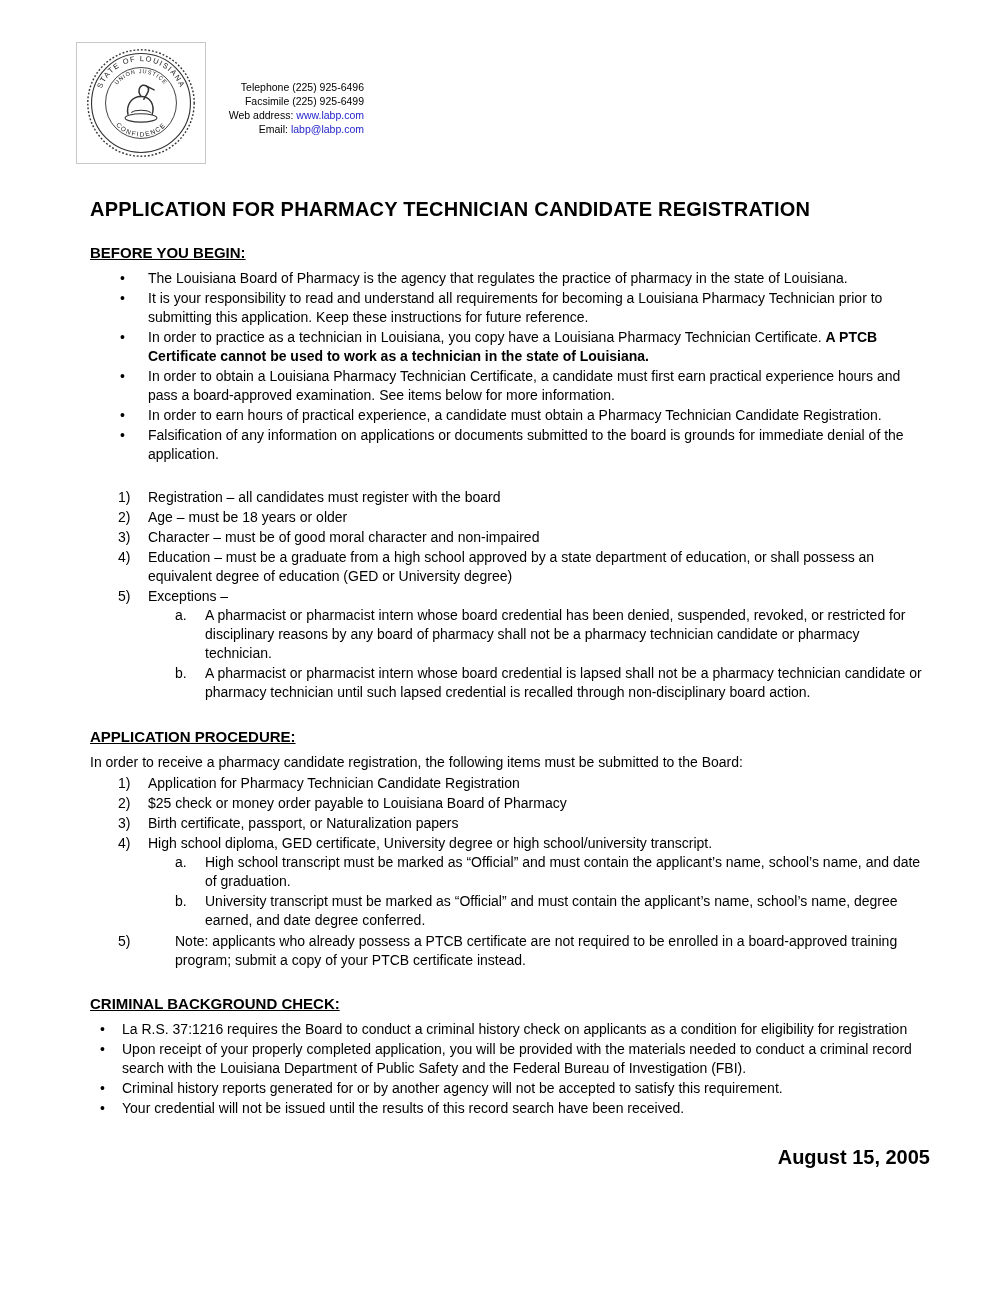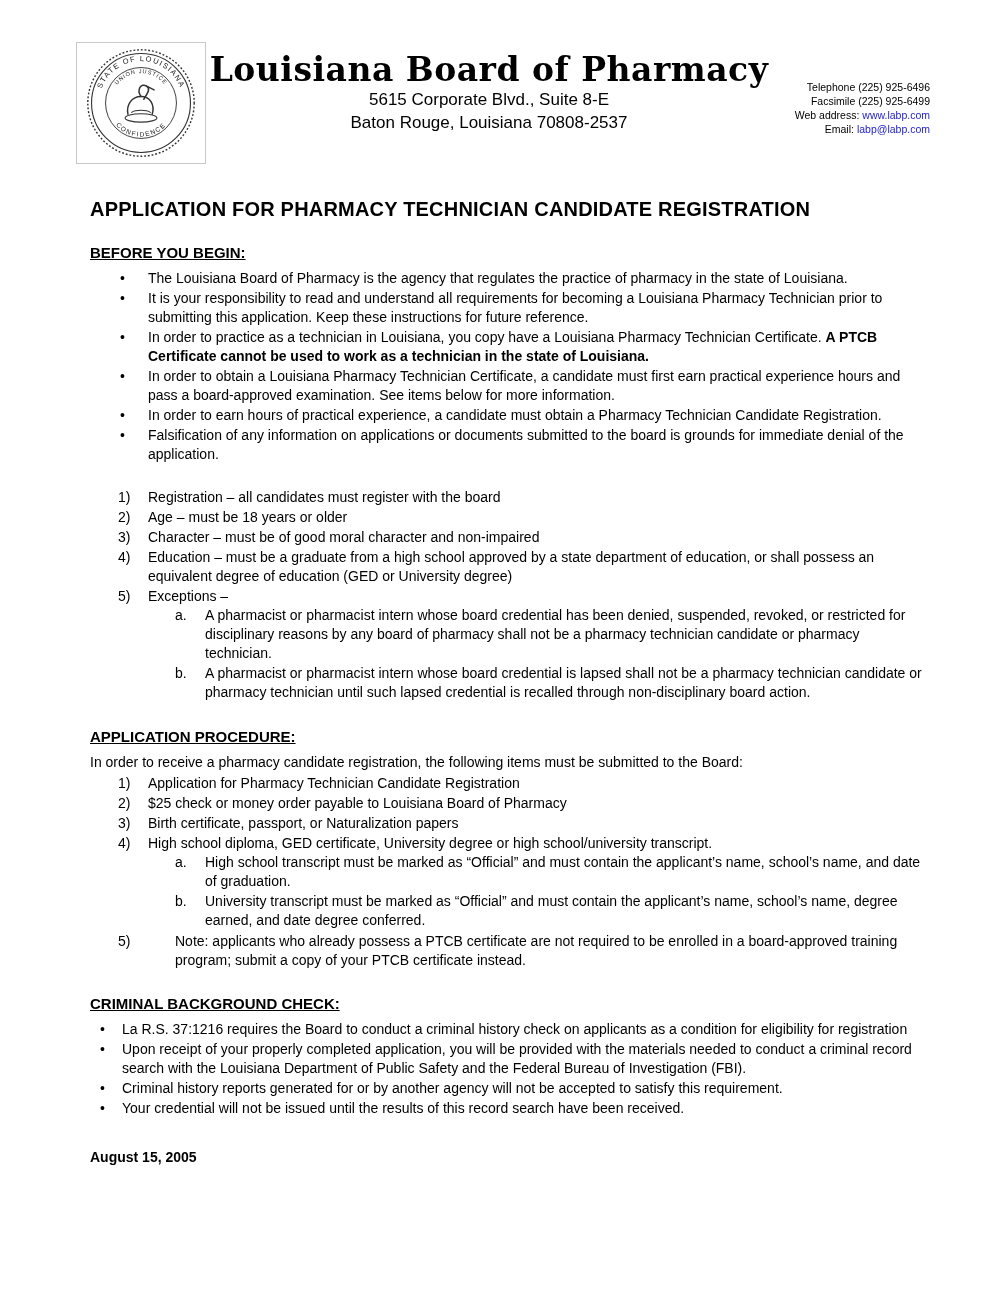--- a/index.html
+++ b/index.html
@@ -81,23 +81,23 @@
   .srow .letter { width: 30px; flex: none; }
   .srow .itext { flex: 1; }
 
   .note { margin-left: 27px; }
 
   strong { font-weight: bold; }
 
   
   .doc-footer {
     margin-top: 30px;
-    text-align: left;
-    font-weight: bold;
-    font-size: 14px;
+    text-align: right;
+    font-weight: bold;
+    font-size: 20px;
   }
 
   
   .seal-svg text { font-family: "Liberation Sans", sans-serif; fill: #222; }
 </style>
 </head>
 <body>
 
 <div class="page">
 
@@ -124,25 +124,20 @@
         <g fill="none" stroke="#333" stroke-width="1.6" stroke-linecap="round">
           <path d="M 46,72 C 44,62 50,53 60,53 C 70,53 75,62 72,72"></path>
           <path d="M 60,53 C 55,46 60,38 66,42 C 71,45 66,51 63,56"></path>
           <path d="M 66,42 L 74,46"></path>
           <ellipse cx="60" cy="76" rx="17" ry="4.5" stroke-width="1.2"></ellipse>
           <path d="M 50,70 C 54,67 66,67 70,70" stroke-width="1.2"></path>
         </g>
       </svg>
     </div>
 
-    <div class="org-block">
-      <div class="org-name">Louisiana Board of Pharmacy</div>
-      <div class="org-addr">5615 Corporate Blvd., Suite 8-E</div>
-      <div class="org-addr">Baton Rouge, Louisiana  70808-2537</div>
-    </div>
 
     <div class="contact-block">
       <div>Telephone (225) 925-6496</div>
       <div>Facsimile (225) 925-6499</div>
       <div><span>Web address: </span><a class="link">www.labp.com</a></div>
       <div><span>Email: </span><a class="link">labp@labp.com</a></div>
     </div>
   </header>
 
   <h1 class="doc-title">APPLICATION FOR PHARMACY TECHNICIAN CANDIDATE REGISTRATION</h1>

